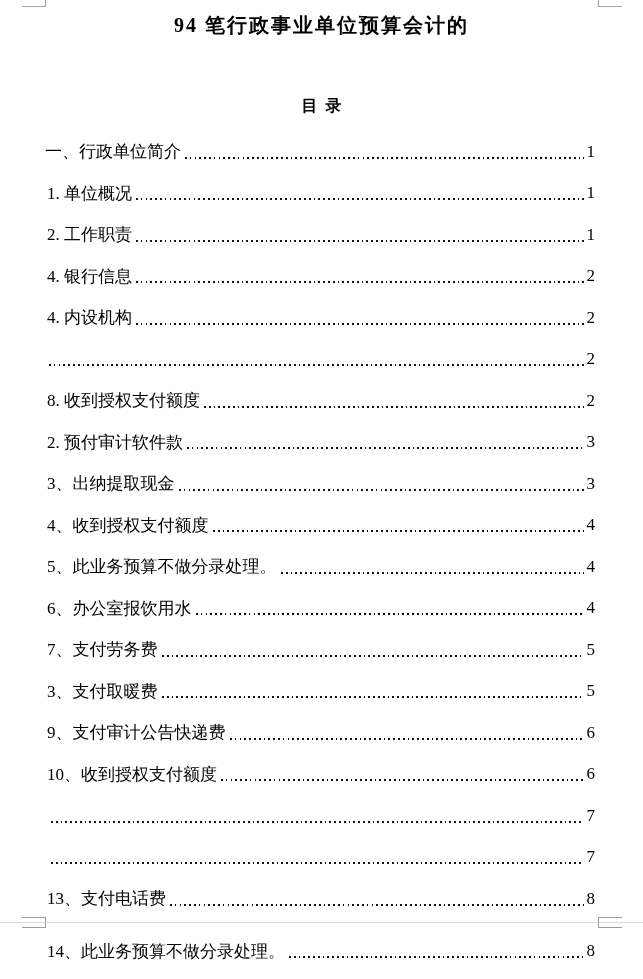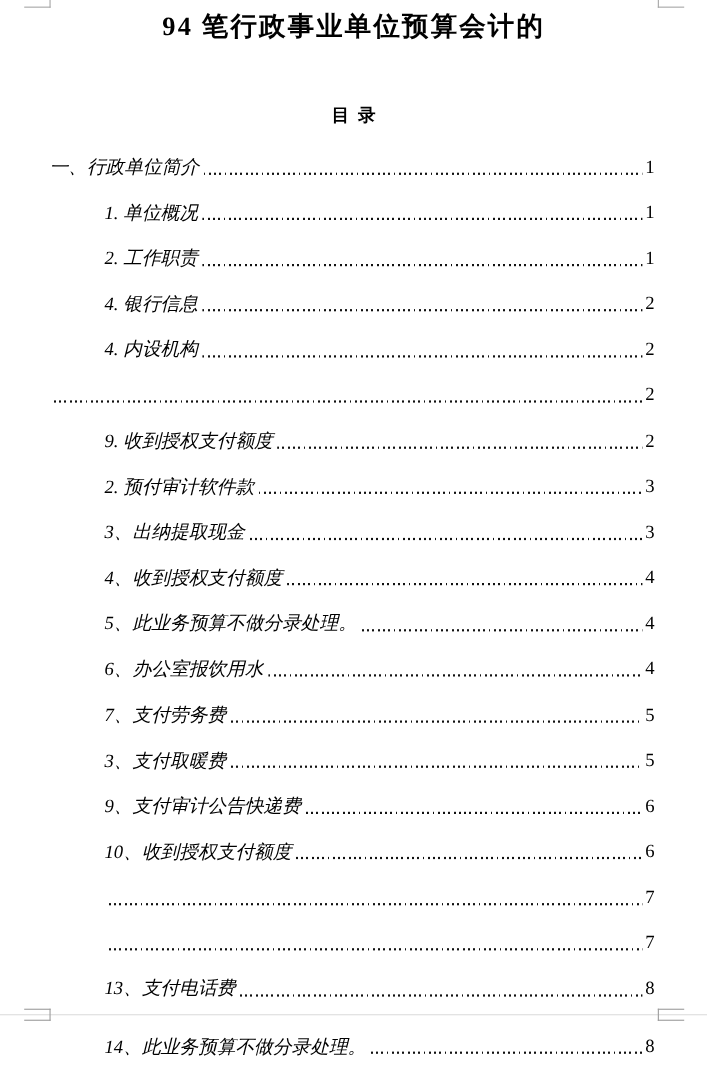--- a/index.html
+++ b/index.html
@@ -60,21 +60,21 @@
     border-bottom: 1px solid #9c9c9c;
     border-left: 1px solid #9c9c9c;
   }
 
   
   .title-line {
     position: absolute;
     left: 0; right: 0;
     text-align: center;
     font-weight: bold;
-    font-size: 24px;
+    font-size: 20px;
     line-height: 23px;
     letter-spacing: 2px;
     white-space: pre;
   }
   .title-line.l1 { top: 14px; }
   .title-line.l2 { top: 52px; }
   .toc-heading {
     position: absolute;
     left: 0; right: 0;
     top: 96px;
@@ -95,26 +95,25 @@
   }
   .toc-row {
     height: 41.5px;
     display: flex;
     align-items: center;
     padding-right: 48px;
     font-size: 17px;
     cursor: pointer;
   }
   .toc-row.level-1 { padding-left: 45px; }
-  .toc-row.level-2 { padding-left: 47px; margin-left: 48px; }
+  .toc-row.level-2 { padding-left: 47px; }
   .toc-row.after-break { margin-top: 11px; }
   .toc-label {
     white-space: pre;
     flex: 0 0 auto;
-    font-style: italic;
   }
   .leader {
     flex: 1 1 auto;
     height: 2px;
     margin: 0 3px 0 4px;
     position: relative;
     top: 6px;
     background-image: repeating-linear-gradient(
       to right,
       #111111 0px, #111111 1.7px,
@@ -169,21 +168,21 @@
     <span class="leader"></span>
     <span class="toc-page">2</span>
   </div>
 
   <div class="toc-row level-1">
     <span class="leader"></span>
     <span class="toc-page">2</span>
   </div>
 
   <div class="toc-row level-2">
-    <span class="toc-label">9. 收到授权支付额度</span>
+    <span class="toc-label">8. 收到授权支付额度</span>
     <span class="leader"></span>
     <span class="toc-page">2</span>
   </div>
 
   <div class="toc-row level-2">
     <span class="toc-label">2. 预付审计软件款</span>
     <span class="leader"></span>
     <span class="toc-page">3</span>
   </div>
 

